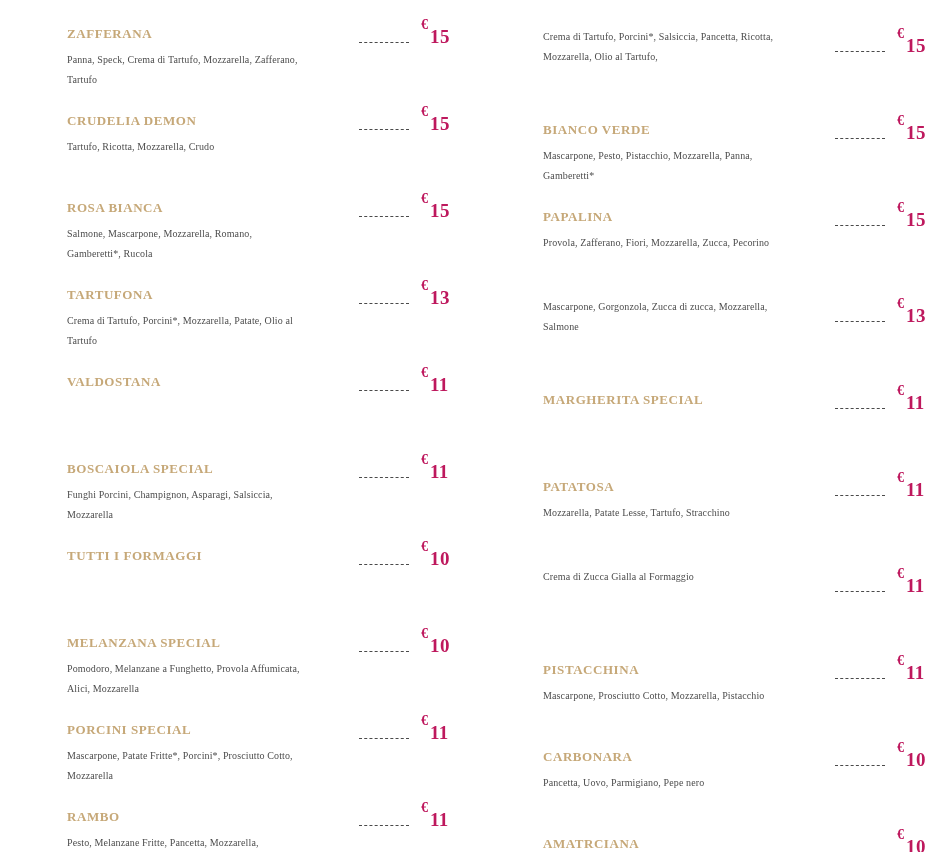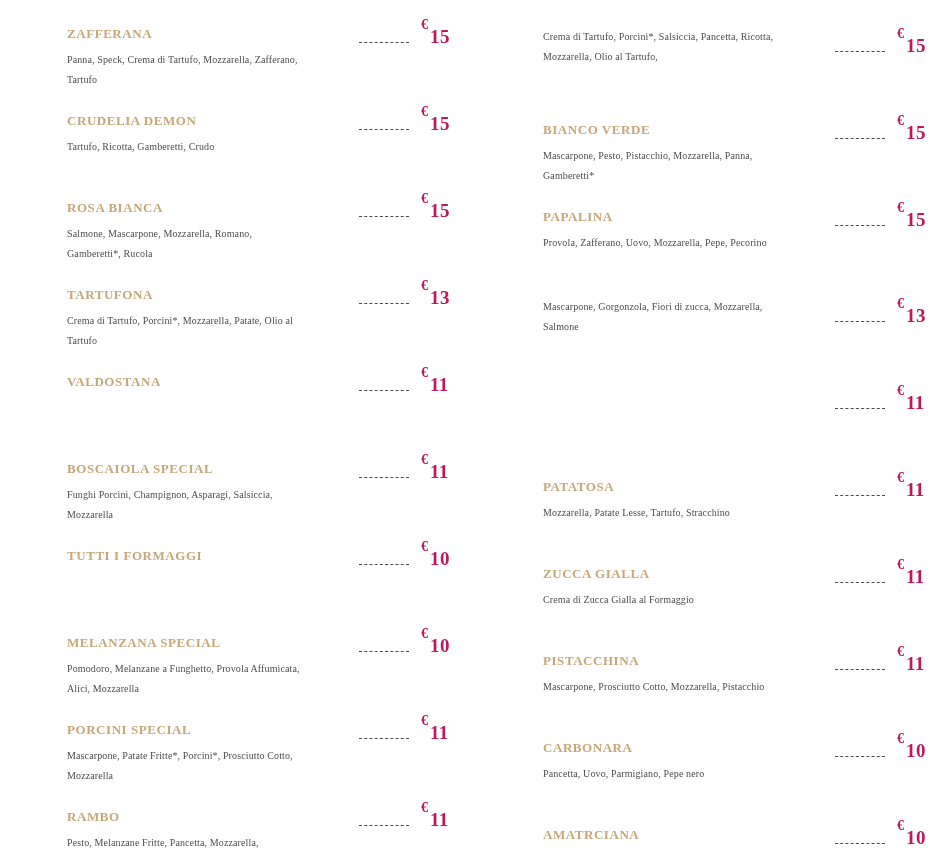--- a/index.html
+++ b/index.html
@@ -136,21 +136,21 @@
           <div class="item-desc">Panna, Speck, Crema di Tartufo, Mozzarella, Zafferano, Tartufo</div>
         </div>
         <div class="menu-item">
           <div class="item-head">
             <div class="item-name">CRUDELIA DEMON</div>
           </div>
           <div class="leader-wrap">
             <span class="leader"></span>
             <div class="price"><span class="cur">€</span><span class="val">15</span></div>
           </div>
-          <div class="item-desc">Tartufo, Ricotta, Gamberetti, Crudo</div>
+          <div class="item-desc">Tartufo, Ricotta, Mozzarella, Crudo</div>
         </div>
         <div class="menu-item">
           <div class="item-head">
             <div class="item-name">ROSA BIANCA</div>
           </div>
           <div class="leader-wrap">
             <span class="leader"></span>
             <div class="price"><span class="cur">€</span><span class="val">15</span></div>
           </div>
           <div class="item-desc">Salmone, Mascarpone, Mozzarella, Romano, Gamberetti*, Rucola</div>
@@ -243,49 +243,49 @@
           <div class="item-desc">Mascarpone, Pesto, Pistacchio, Mozzarella, Panna, Gamberetti*</div>
         </div>
         <div class="menu-item">
           <div class="item-head">
             <div class="item-name">PAPALINA</div>
           </div>
           <div class="leader-wrap">
             <span class="leader"></span>
             <div class="price"><span class="cur">€</span><span class="val">15</span></div>
           </div>
-          <div class="item-desc">Provola, Zafferano, Uovo, Mozzarella, Pepe, Pecorino</div>
+          <div class="item-desc">Provola, Zafferano, Fiori, Mozzarella, Zucca, Pecorino</div>
         </div>
         <div class="menu-item">
           <div class="leader-wrap">
             <span class="leader"></span>
             <div class="price"><span class="cur">€</span><span class="val">13</span></div>
           </div>
-          <div class="item-desc">Mascarpone, Gorgonzola, Fiori di zucca, Mozzarella, Salmone</div>
-        </div>
-        <div class="menu-item">
+          <div class="item-desc">Mascarpone, Gorgonzola, Zucca di zucca, Mozzarella, Salmone</div>
+        </div>
+        <div class="menu-item">
+          <div class="item-head">
+            <div class="item-name">MARGHERITA SPECIAL</div>
+          </div>
           <div class="leader-wrap">
             <span class="leader"></span>
             <div class="price"><span class="cur">€</span><span class="val">11</span></div>
           </div>
         </div>
         <div class="menu-item">
           <div class="item-head">
             <div class="item-name">PATATOSA</div>
           </div>
           <div class="leader-wrap">
             <span class="leader"></span>
             <div class="price"><span class="cur">€</span><span class="val">11</span></div>
           </div>
           <div class="item-desc">Mozzarella, Patate Lesse, Tartufo, Stracchino</div>
         </div>
         <div class="menu-item">
-          <div class="item-head">
-            <div class="item-name">ZUCCA GIALLA</div>
-          </div>
           <div class="leader-wrap">
             <span class="leader"></span>
             <div class="price"><span class="cur">€</span><span class="val">11</span></div>
           </div>
           <div class="item-desc">Crema di Zucca Gialla al Formaggio</div>
         </div>
         <div class="menu-item">
           <div class="item-head">
             <div class="item-name">PISTACCHINA</div>
           </div>

